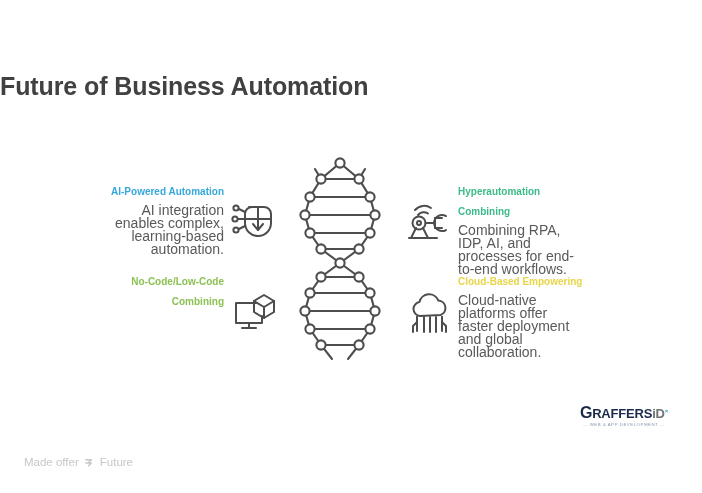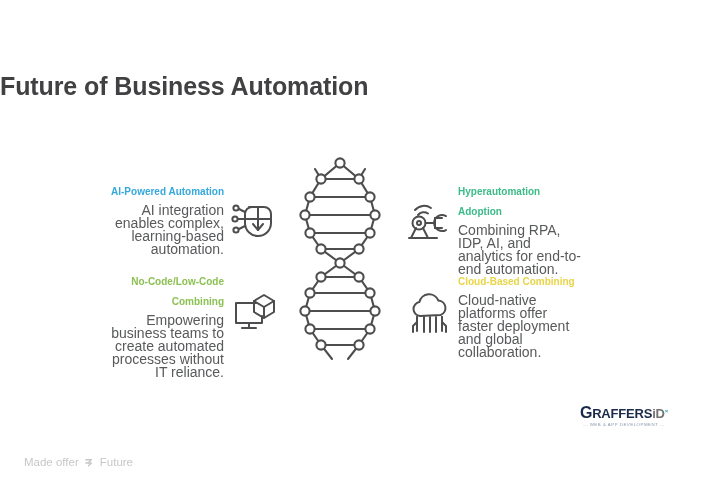--- a/index.html
+++ b/index.html
@@ -210,22 +210,22 @@
       <line x1="17" y1="23" x2="10" y2="23"></line>
       <line x1="17" y1="30" x2="11" y2="33"></line>
 
       <circle cx="8" cy="12" r="2.6"></circle>
       <circle cx="7" cy="23" r="2.6"></circle>
       <circle cx="8" cy="34" r="2.6"></circle>
     </svg>
   </div>
 
   <div class="feature right" id="feat-hyper">
-    <div class="heading" style="color: rgb(60, 187, 138);">Hyperautomation Adoption</div>
-    <div class="body">Combining RPA, IDP, AI, and analytics for end-to-end automation.</div>
+    <div class="heading" style="color: rgb(60, 187, 138);">Hyperautomation Combining</div>
+    <div class="body">Combining RPA, IDP, AI, and processes for end-to-end workflows.</div>
   </div>
 
   <div class="icon-box" id="icon-hyper">
     <svg viewBox="0 0 52 52" xmlns="http://www.w3.org/2000/svg" fill="none" stroke="#4d4d4f" stroke-width="2" stroke-linecap="round" stroke-linejoin="round">
 
       <path d="M11 14 a12 12 0 0 1 16 -2"></path>
       <path d="M14 19 a7.5 7.5 0 0 1 10 -1.5"></path>
 
       <circle cx="15" cy="27" r="6.5"></circle>
       <circle cx="15" cy="27" r="2"></circle>
@@ -239,39 +239,38 @@
 
       <line x1="12" y1="32" x2="7" y2="42"></line>
       <line x1="19" y1="32" x2="24" y2="42"></line>
 
       <line x1="5" y1="42" x2="33" y2="42"></line>
     </svg>
   </div>
 
   <div class="feature left" id="feat-nocode">
     <div class="heading" style="color: rgb(140, 193, 83);">No-Code/Low-Code Combining</div>
-    <div class="body">Empowering business teams to create automated processes without IT reliance.</div>
   </div>
 
   <div class="icon-box" id="icon-nocode">
     <svg viewBox="0 0 52 52" xmlns="http://www.w3.org/2000/svg" fill="none" stroke="#4d4d4f" stroke-width="2" stroke-linecap="round" stroke-linejoin="round">
 
       <path d="M34 26 V33 H8 V13 H28"></path>
 
       <line x1="21" y1="33" x2="21" y2="38"></line>
       <line x1="14" y1="38" x2="28" y2="38"></line>
 
       <path d="M36 5 L46 11 V22 L36 28 L26 22 V11 Z"></path>
       <path d="M26 11 L36 17 L46 11"></path>
       <line x1="36" y1="17" x2="36" y2="28"></line>
     </svg>
   </div>
 
   <div class="feature right" id="feat-cloud">
-    <div class="heading" style="color: rgb(232, 213, 72);">Cloud-Based Combining</div>
+    <div class="heading" style="color: rgb(232, 213, 72);">Cloud-Based Empowering</div>
     <div class="body">Cloud-native platforms offer faster deployment and global collaboration.</div>
   </div>
 
   <div class="icon-box" id="icon-cloud">
     <svg viewBox="0 0 52 52" xmlns="http://www.w3.org/2000/svg" fill="none" stroke="#4d4d4f" stroke-width="2" stroke-linecap="round" stroke-linejoin="round">
 
       <path d="M16 27 a7 7 0 0 1 -0.6 -13.9 a10 10 0 0 1 19 -1.6 a7.5 7.5 0 0 1 2.2 14.5 Z"></path>
 
       <path d="M13 28 V35 a4 4 0 0 0 0 0 V42"></path>
       <path d="M13 28 V33 L9 37 V43"></path>

